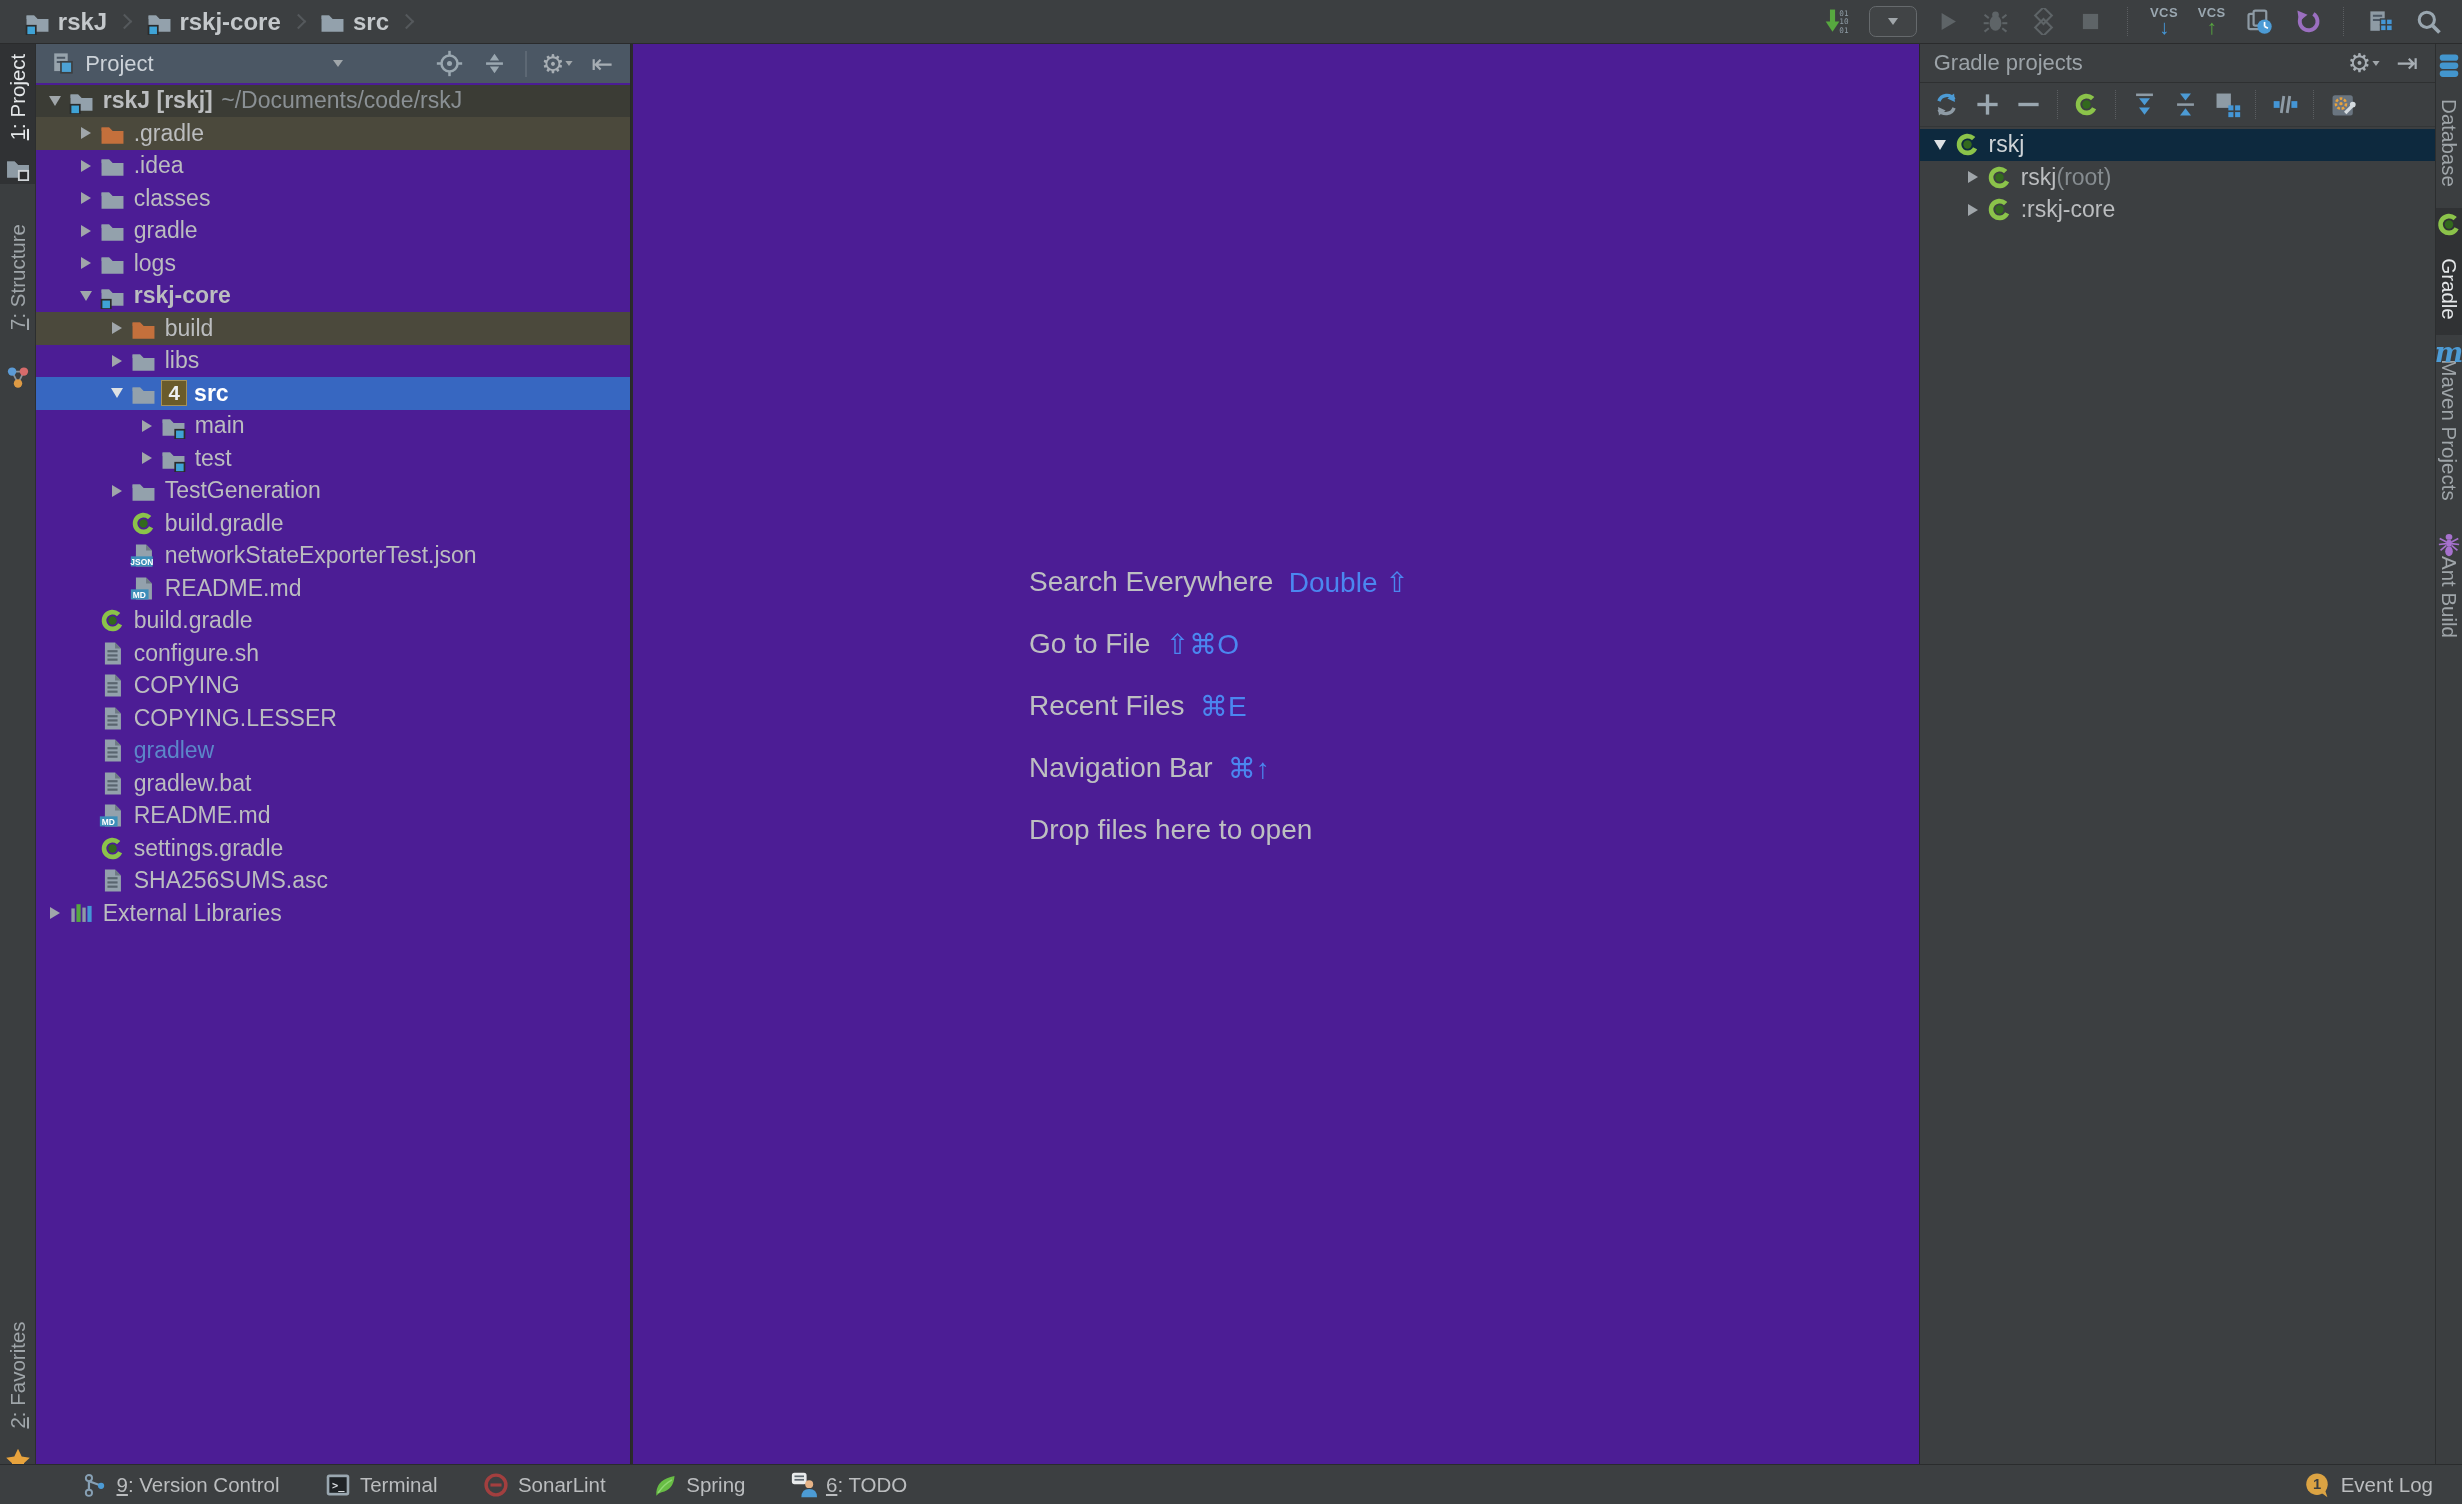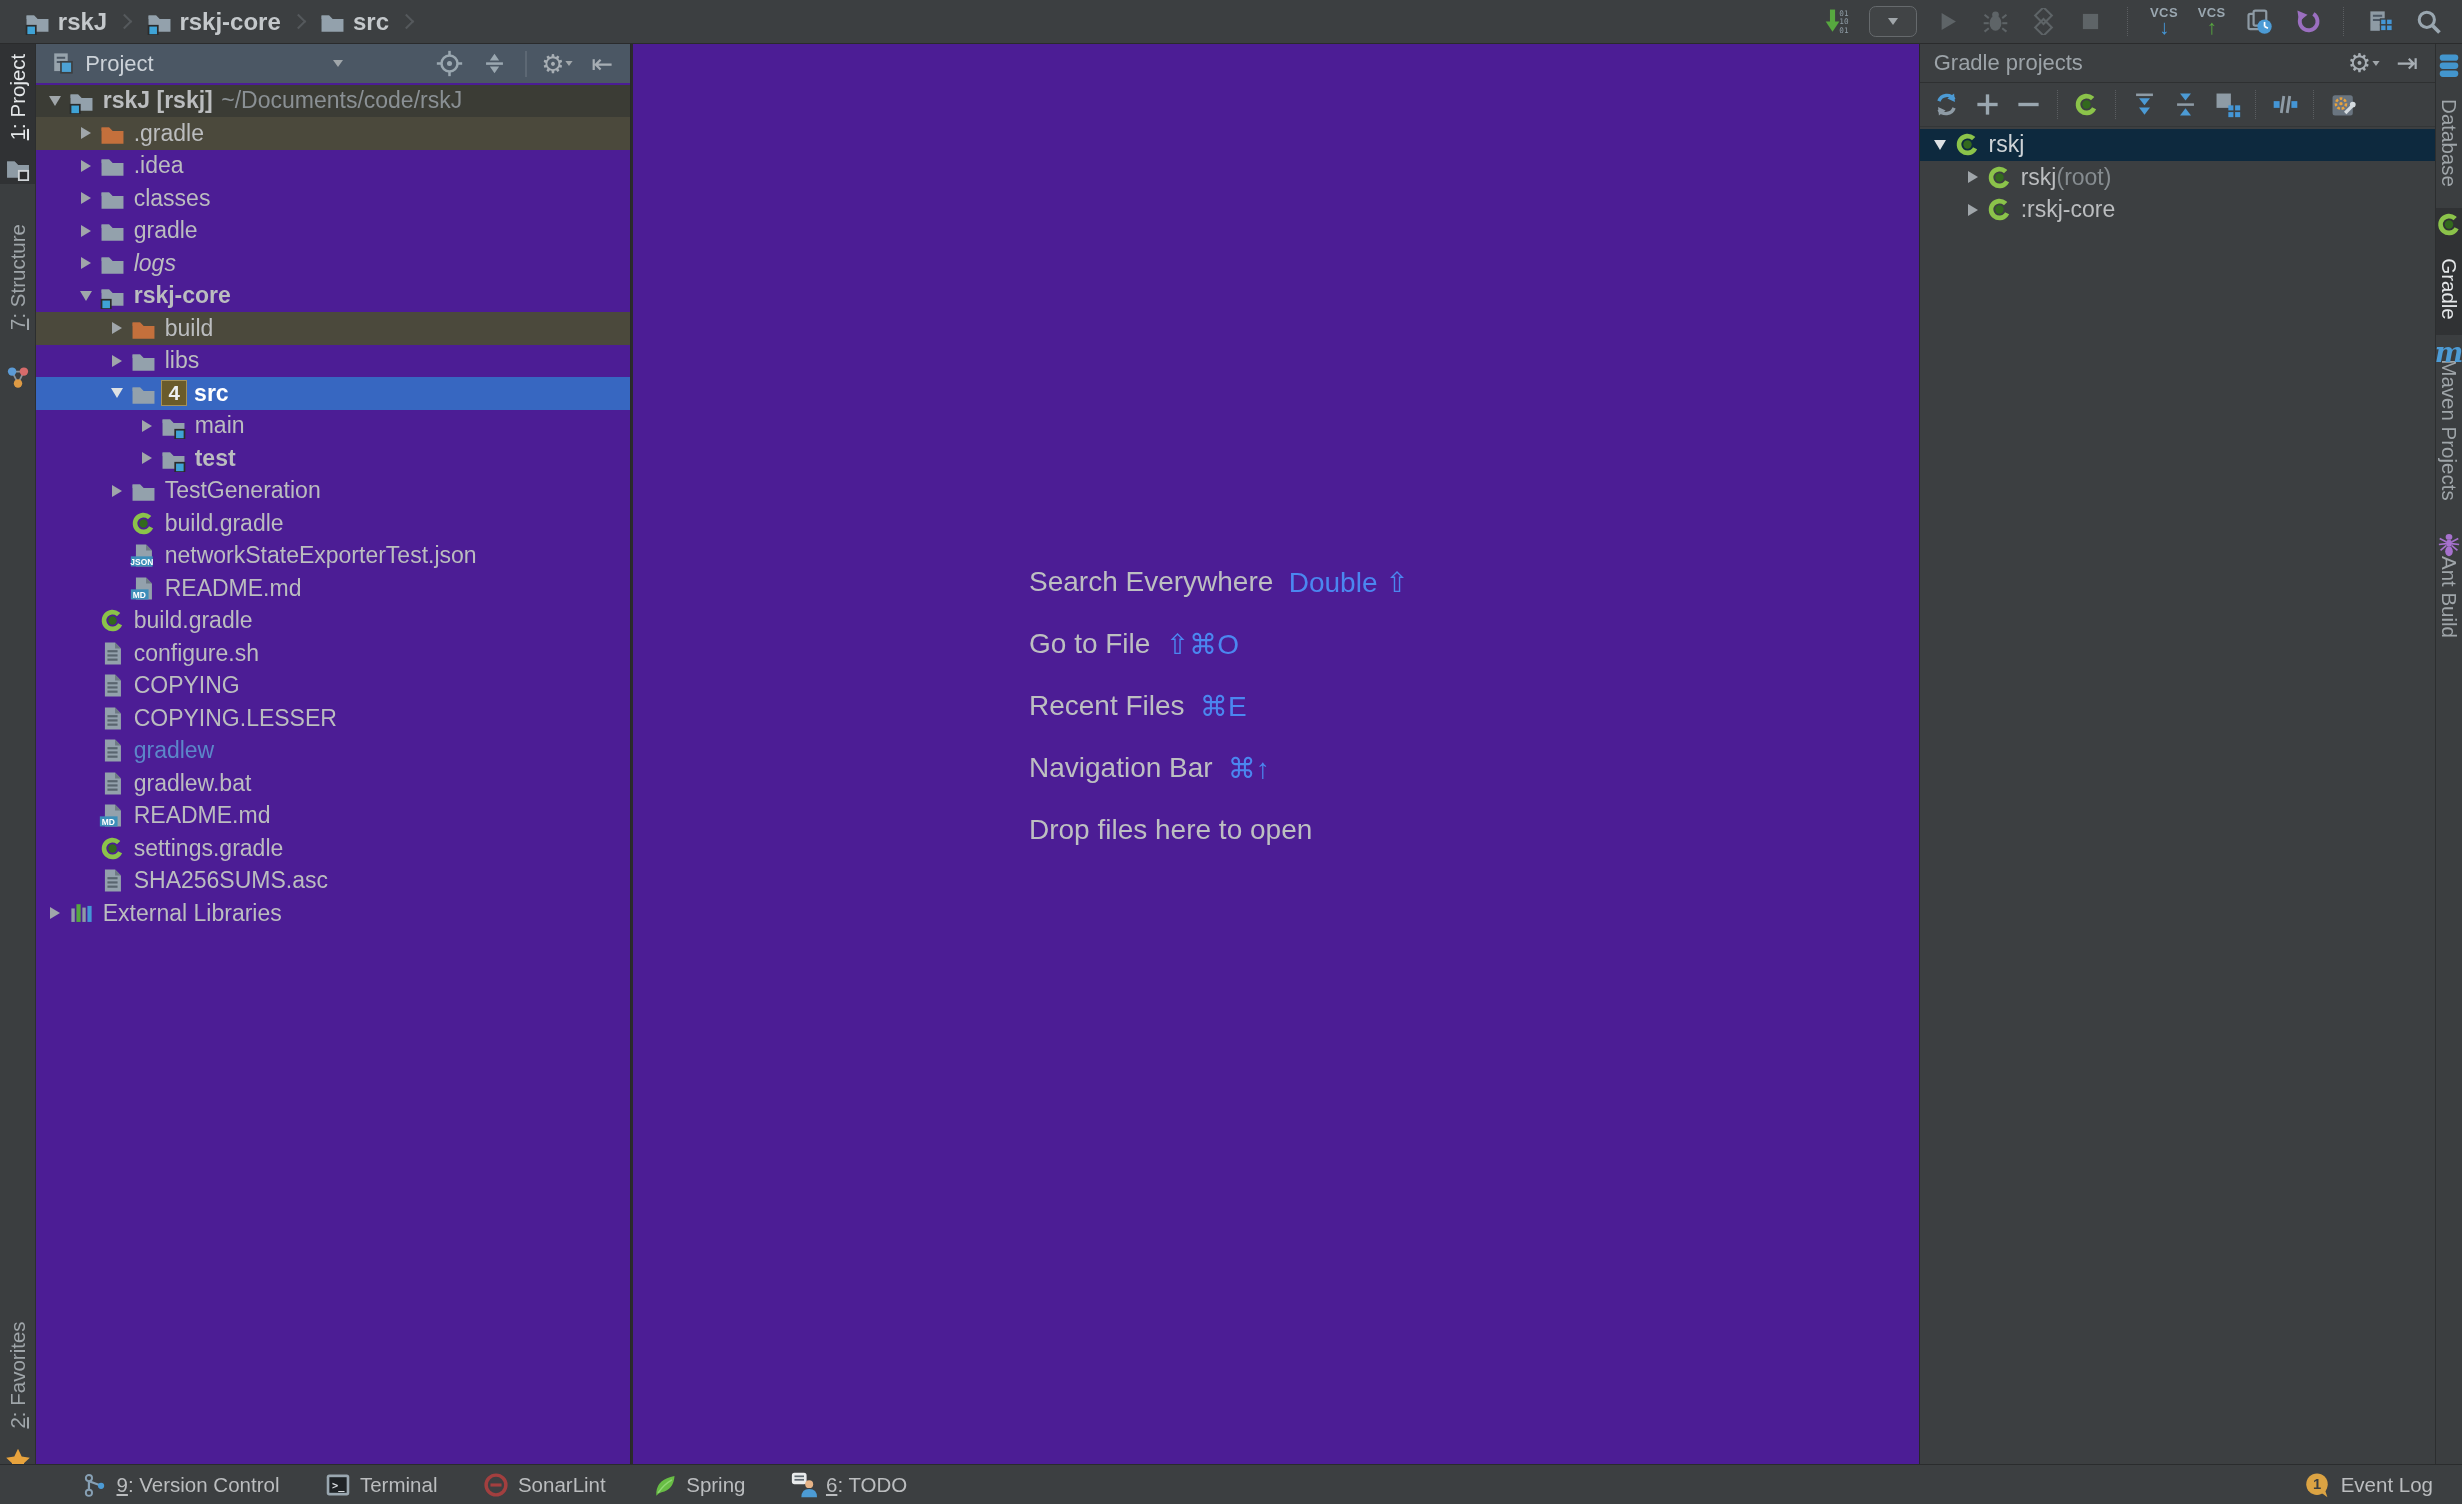--- a/index.html
+++ b/index.html
@@ -391,21 +391,21 @@
             <span class="tri-r"></span>
           </span>
           <span class="icon ricon">
             <svg width="27" height="27" viewBox="0 0 32 32">
               <path d="M3 9 h9 l4 4 h13 v15 H3 z" fill="#93a1ac"></path>
               <path d="M3 9 h9 l4 4 h-13 z" fill="#93a1ac" opacity="0.85"></path>
             </svg>
           </span>
           <span>gradle</span>
         </div>
-        <div class="tree-row" style="padding-left: 36px; font-style: italic;">
+        <div class="tree-row" style="padding-left: 36px;">
           <span class="arrow">
             <span class="tri-r"></span>
           </span>
           <span class="icon ricon">
             <svg width="27" height="27" viewBox="0 0 32 32">
               <path d="M3 9 h9 l4 4 h13 v15 H3 z" fill="#93a1ac"></path>
               <path d="M3 9 h9 l4 4 h-13 z" fill="#93a1ac" opacity="0.85"></path>
             </svg>
           </span>
           <span>logs</span>
@@ -466,21 +466,21 @@
           </span>
           <span class="icon ricon">
             <svg width="27" height="27" viewBox="0 0 32 32">
               <path d="M3 9 h9 l4 4 h13 v15 H3 z" fill="#93a1ac"></path>
               <path d="M3 9 h9 l4 4 h-13 z" fill="#93a1ac" opacity="0.85"></path>
               <rect x="18" y="21" width="11" height="11" fill="#3fa3d6" stroke="#2b2b2b" stroke-width="2"></rect>
             </svg>
           </span>
           <span>main</span>
         </div>
-        <div class="tree-row" style="padding-left: 97px; font-weight: bold;">
+        <div class="tree-row" style="padding-left: 97px;">
           <span class="arrow">
             <span class="tri-r"></span>
           </span>
           <span class="icon ricon">
             <svg width="27" height="27" viewBox="0 0 32 32">
               <path d="M3 9 h9 l4 4 h13 v15 H3 z" fill="#93a1ac"></path>
               <path d="M3 9 h9 l4 4 h-13 z" fill="#93a1ac" opacity="0.85"></path>
               <rect x="18" y="21" width="11" height="11" fill="#3fa3d6" stroke="#2b2b2b" stroke-width="2"></rect>
             </svg>
           </span>

